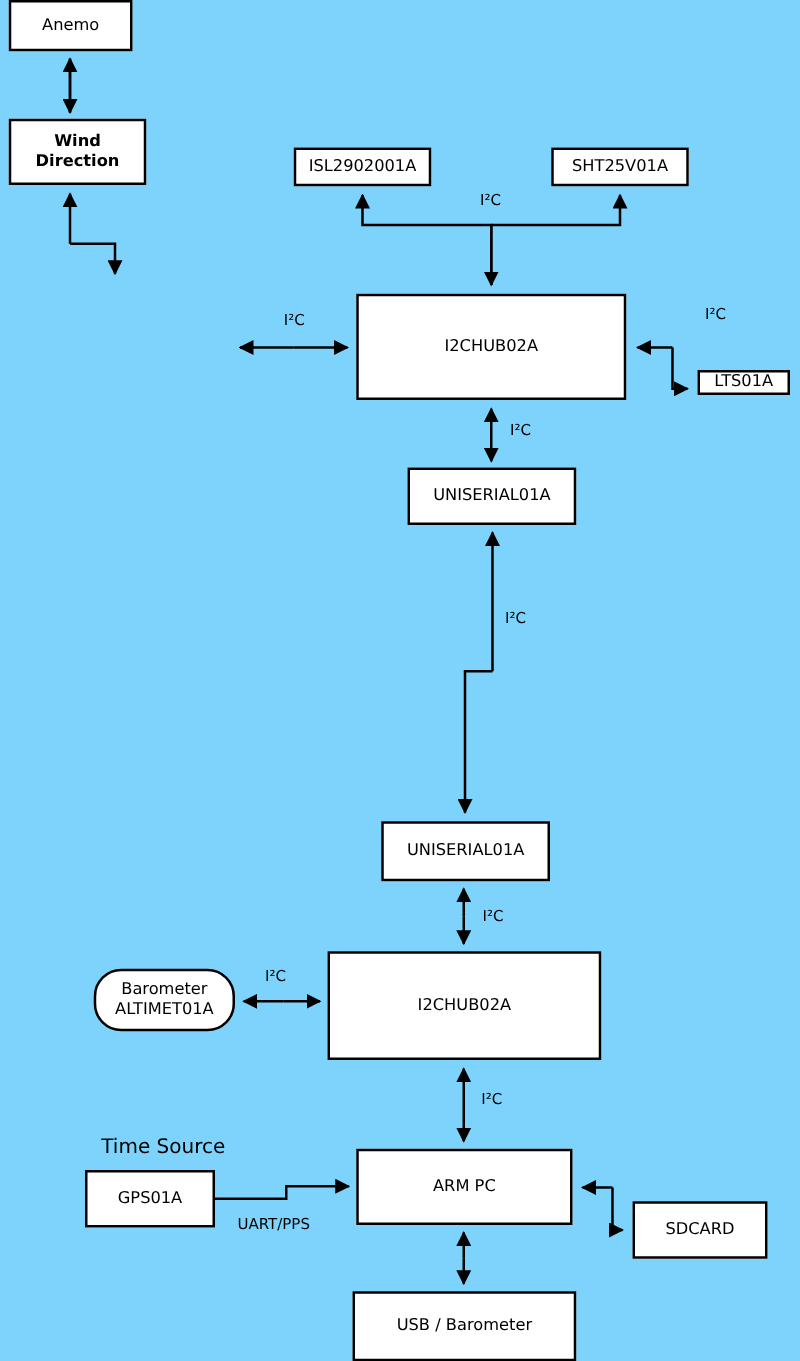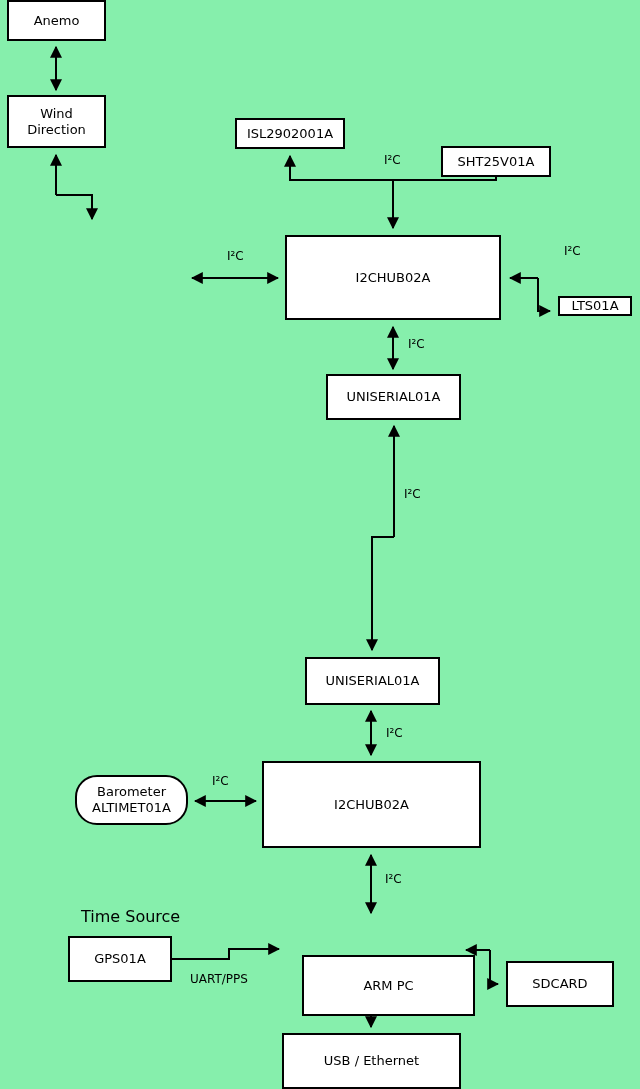--- a/index.html
+++ b/index.html
@@ -4,21 +4,21 @@
 <style>
   html, body {
     margin: 0;
     padding: 0;
     background: #ffffff;
   }
   #diagram-root {
     position: relative;
     width: 640px;
     height: 1089px;
-    background: #86efac;
+    background: #7dd3fc;
     font-family: "DejaVu Sans", "Liberation Sans", sans-serif;
     overflow: hidden;
   }
   .svg-layer {
     position: absolute;
     left: 0;
     top: 0;
     width: 640px;
     height: 1089px;
   }
@@ -133,31 +133,31 @@
     <g>
       <line x1="371" y1="1007" x2="371" y2="986" stroke="#000" stroke-width="2" marker-end="url(#arrow)"></line>
       <line x1="371" y1="1007" x2="371" y2="1027" stroke="#000" stroke-width="2" marker-end="url(#arrow)"></line>
     </g>
   </svg>
 
   <div class="node" style="left:7px; top:0px; width:99px; height:41px;">
     <span class="node-label">Anemo</span>
   </div>
 
-  <div class="node" style="left:7px; top:95px; width:99px; height:53px;">
+  <div class="node" style="left:7px; top:95px; width:110px; height:53px;font-weight:bold;">
     <span class="node-label">Wind
 Direction</span>
   </div>
 
 
   <div class="node" style="left:235px; top:118px; width:110px; height:31px;text-align:right;">
     <span class="node-label">ISL2902001A</span>
   </div>
 
-  <div class="node" style="left:441px; top:118px; width:110px; height:31px;margin-top:28px;">
+  <div class="node" style="left:441px; top:118px; width:110px; height:31px;">
     <span class="node-label">SHT25V01A</span>
   </div>
 
   <div class="node" style="left:285px; top:235px; width:216px; height:85px;">
     <span class="node-label">I2CHUB02A</span>
   </div>
 
   <div class="node" style="left:558px; top:296px; width:74px; height:20px;align-items:center;">
     <span class="node-label">LTS01A</span>
   </div>
@@ -176,30 +176,30 @@
 
   <div class="node" style="left:75px; top:775px; width:113px; height:50px;border-radius:22px;">
     <span class="node-label">Barometer
 ALTIMET01A</span>
   </div>
 
   <div class="node" style="left:68px; top:936px; width:104px; height:46px;">
     <span class="node-label">GPS01A</span>
   </div>
 
-  <div class="node" style="left:302px; top:919px; width:173px; height:61px;margin-top:36px;">
+  <div class="node" style="left:285px; top:919px; width:173px; height:61px;">
     <span class="node-label">ARM PC</span>
   </div>
 
   <div class="node" style="left:506px; top:961px; width:108px; height:46px;">
     <span class="node-label">SDCARD</span>
   </div>
 
   <div class="node" style="left:282px; top:1033px; width:179px; height:56px;">
-    <span class="node-label">USB / Ethernet</span>
+    <span class="node-label">USB / Barometer</span>
   </div>
 
   <span class="edge-label" style="left:227px; top:249px;">I²C</span>
 
   <span class="edge-label" style="left:384px; top:153px;">I²C</span>
 
   <span class="edge-label" style="left:564px; top:244px;">I²C</span>
 
   <span class="edge-label" style="left:408px; top:337px;">I²C</span>
 

